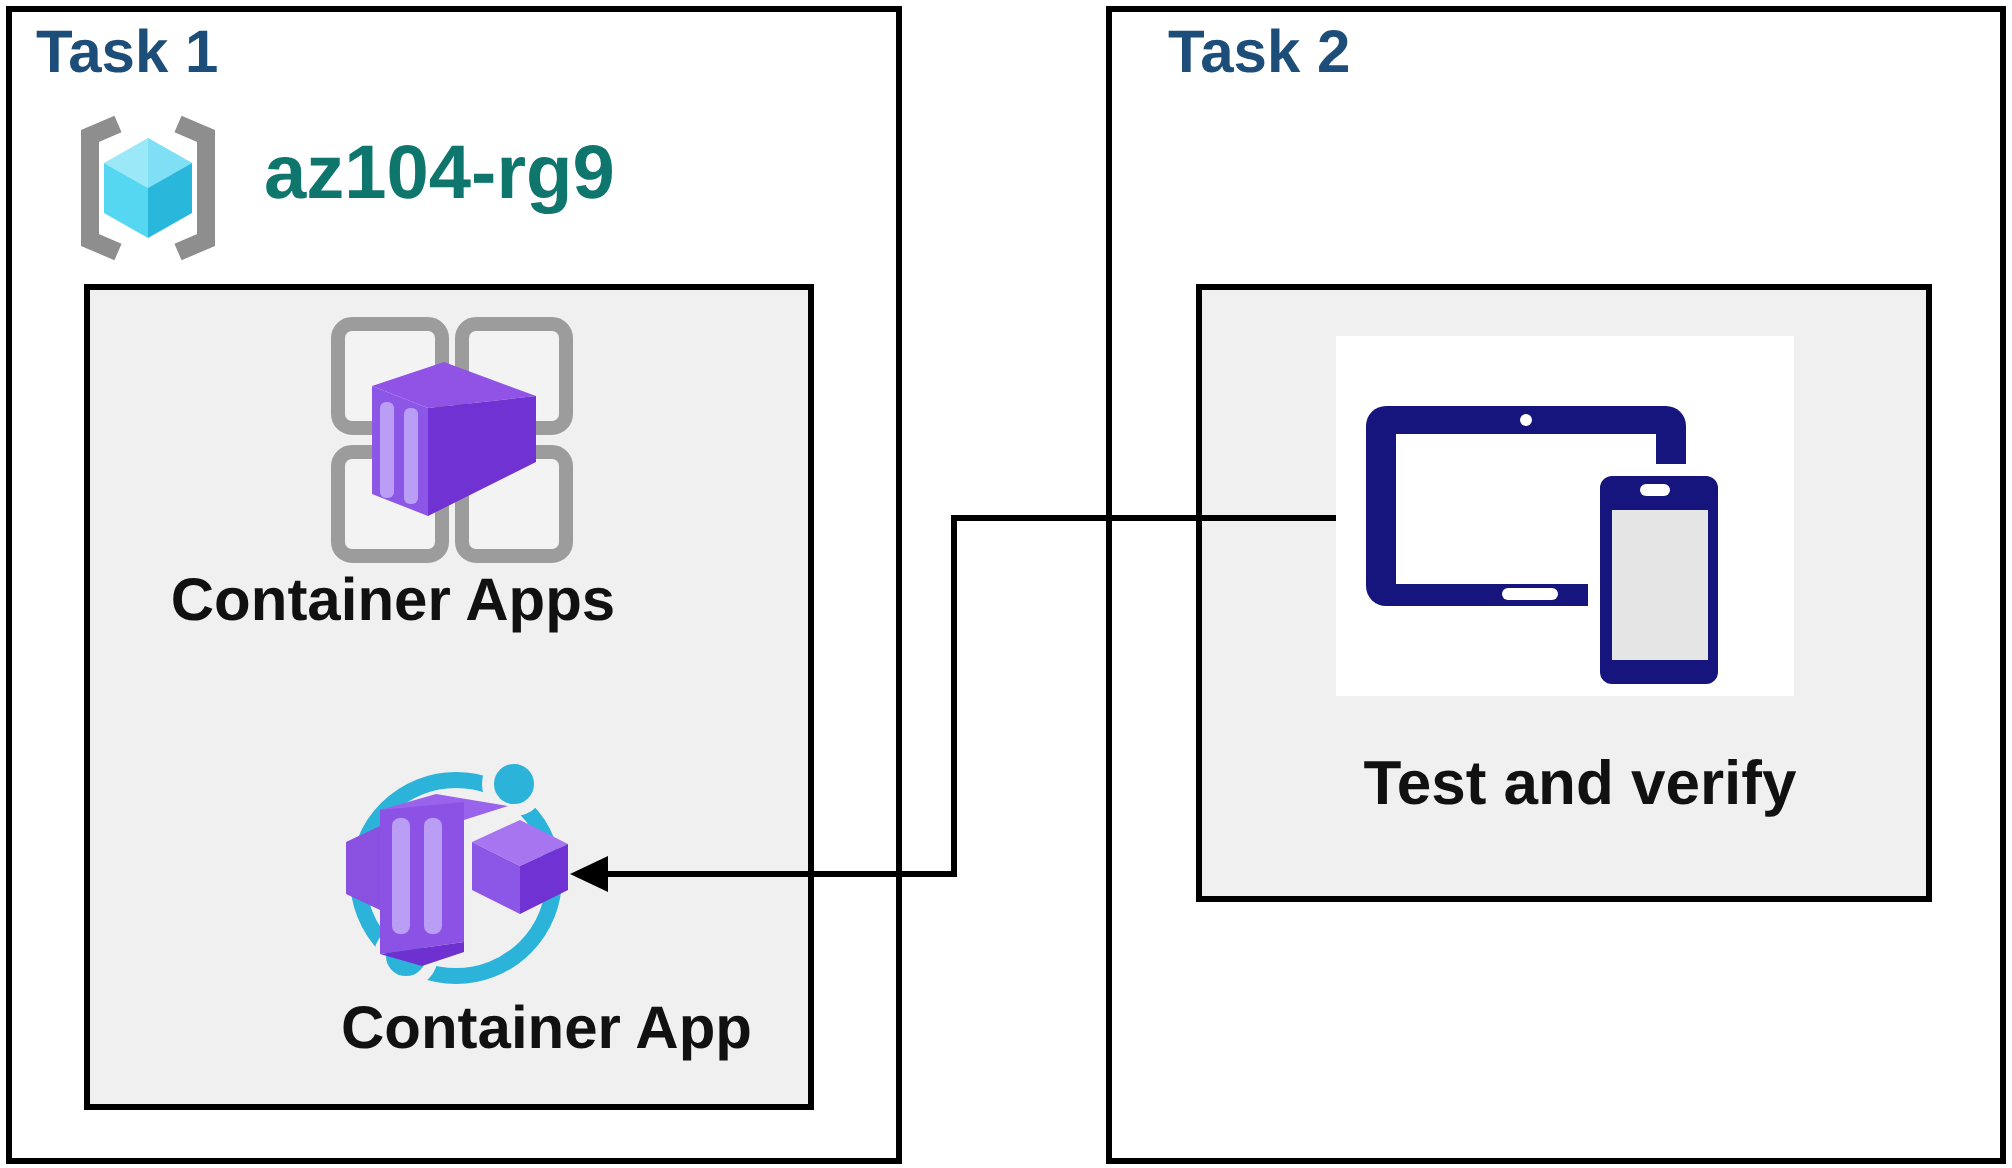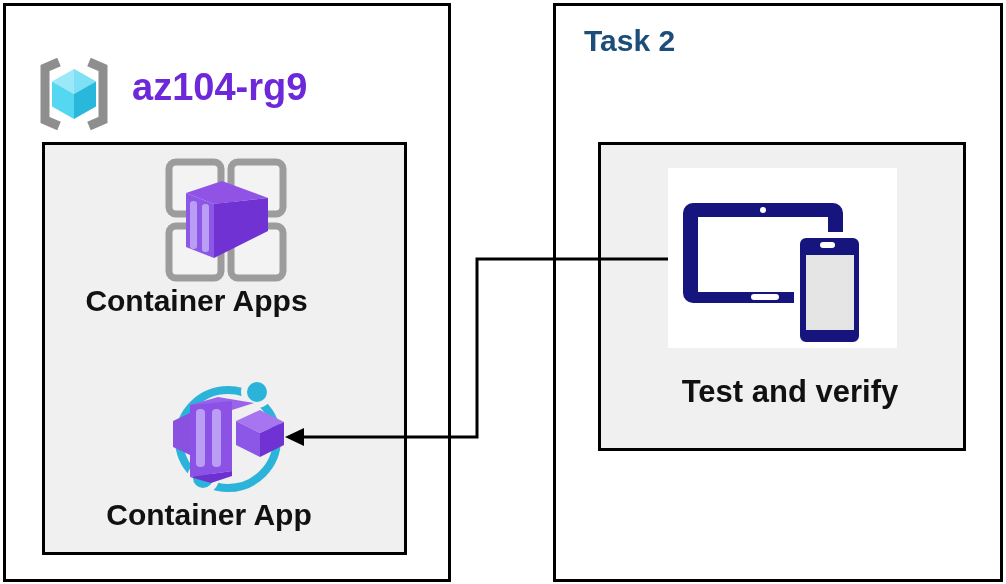--- a/index.html
+++ b/index.html
@@ -5,47 +5,48 @@
   html,body{margin:0;padding:0;background:#fff;}
   #stage{
     position:relative;width:1006px;height:584px;background:#fff;overflow:hidden;
     font-family:"Liberation Sans","DejaVu Sans",sans-serif;
   }
   .task-box{position:absolute;border:3px solid #000;background:#fff;box-sizing:content-box;}
   #task1-box{left:3px;top:3px;width:442px;height:573px;}
   #task2-box{left:553px;top:3px;width:444px;height:573px;}
   .task-title{position:absolute;font-size:30px;font-weight:bold;color:#1C4E79;letter-spacing:0;}
   #task1-title{left:18px;top:10px;}
-  #task2-title{left:584px;top:24px;}
+  #task2-title{left:584px;top:10px;}
   .inner-box{position:absolute;background:#F0F0F0;border:3px solid #000;box-sizing:content-box;}
   #task1-inner{left:42px;top:142px;width:359px;height:407px;}
   #task2-inner{left:598px;top:142px;width:362px;height:303px;}
   .icon-abs{position:absolute;}
   #rg-icon{left:32px;top:55px;}
-  #rg-label{position:absolute;left:132px;top:66px;font-size:38px;font-weight:bold;color:#6d28d9;}
+  #rg-label{position:absolute;left:132px;top:66px;font-size:38px;font-weight:bold;color:#0f766e;}
   #env-icon{left:164px;top:157px;}
   #env-label{position:absolute;left:42px;top:283px;width:309px;text-align:center;
     font-size:30px;line-height:36px;font-weight:bold;color:#111;}
   #app-icon{left:166px;top:377px;}
-  #app-label{position:absolute;left:42px;top:498px;width:334px;text-align:center;
+  #app-label{position:absolute;left:42px;top:498px;width:334px;text-align:right;
     font-size:30px;font-weight:bold;color:#111;}
   #device-plate{position:absolute;left:668px;top:168px;width:229px;height:180px;background:#fff;}
   #verify-label{position:absolute;left:598px;top:374px;width:384px;text-align:center;
     font-size:31px;font-weight:bold;color:#111;}
   #connector-svg{position:absolute;left:0;top:0;pointer-events:none;}
 </style>
 </head>
 <body>
 
 <div id="stage">
 
   <div class="task-box" id="task1-box"></div>
 
   <div class="task-box" id="task2-box"></div>
 
+  <div class="task-title" id="task1-title">Task 1</div>
   <div class="task-title" id="task2-title">Task 2</div>
 
   <svg class="icon-abs" id="rg-icon" width="84" height="78" viewBox="0 0 84 78">
     <path d="M27,7 L13,13 L13,65 L27,71" fill="none" stroke="#8E8E8E" stroke-width="9"></path>
     <path d="M57,7 L71,13 L71,65 L57,71" fill="none" stroke="#8E8E8E" stroke-width="9"></path>
     <polygon points="42,14 64,26.5 42,39 20,26.5" fill="#9AE8F8"></polygon>
     <polygon points="42,14 64,26.5 42,39" fill="#7FE0F5"></polygon>
     <polygon points="20,26.5 42,39 42,64 20,51.5" fill="#55D7F2"></polygon>
     <polygon points="42,39 64,26.5 64,51.5 42,64" fill="#29B7DC"></polygon>
   </svg>

